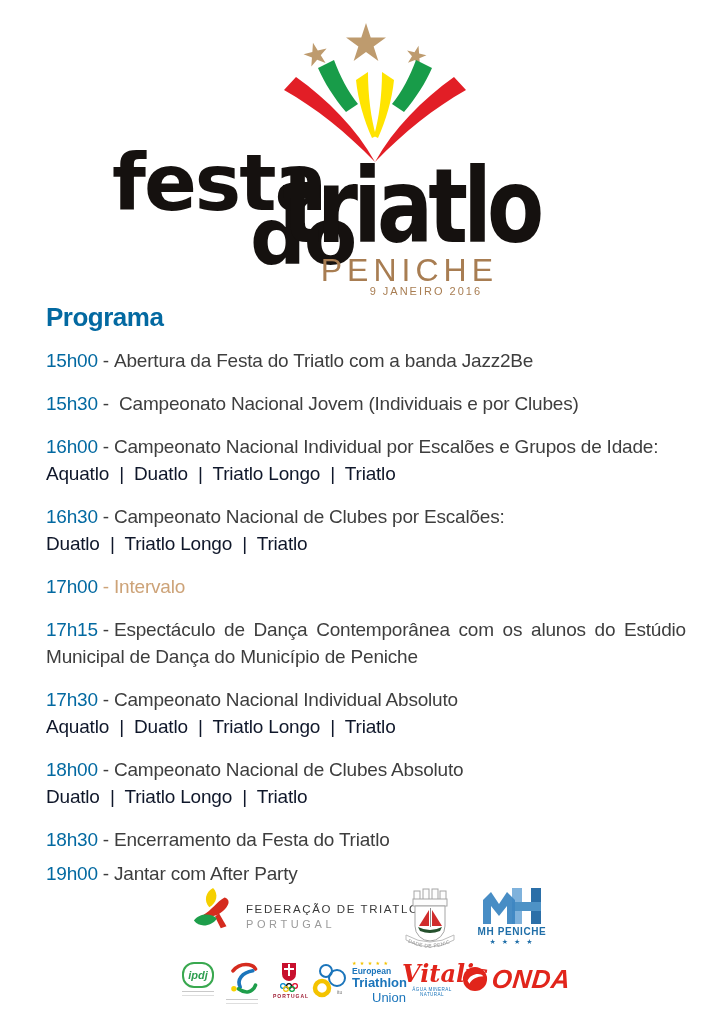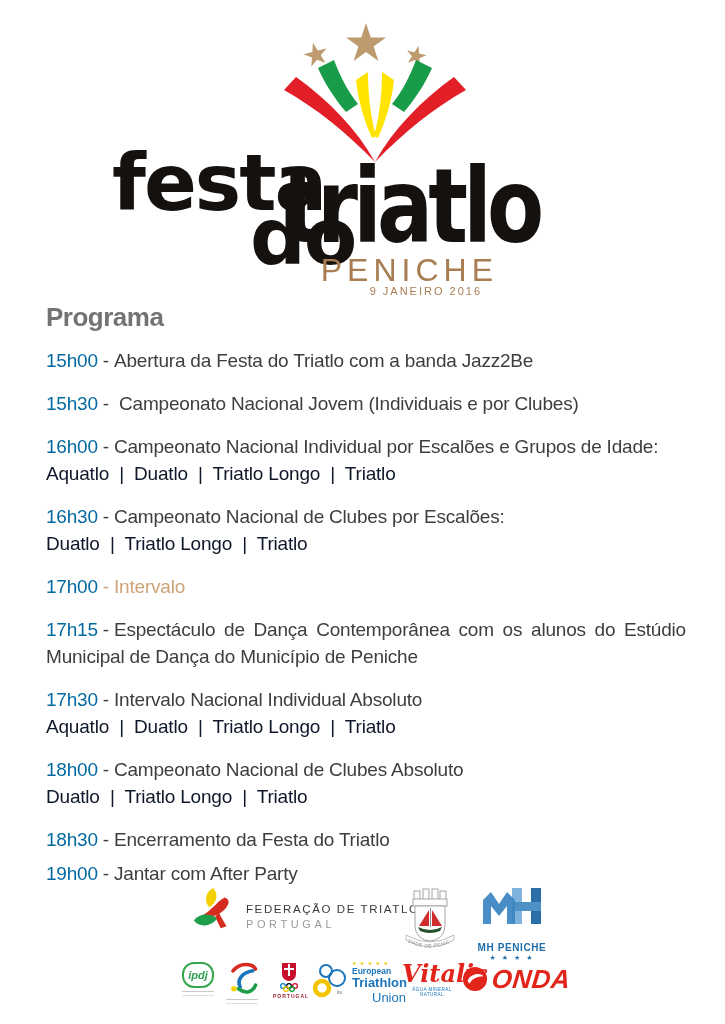--- a/index.html
+++ b/index.html
@@ -12,41 +12,41 @@
   .brand-festa{left:112px;top:144px;font-size:78px;letter-spacing:-2px;}
   .brand-do{left:250px;top:198px;font-size:78px;letter-spacing:-2px;}
   .brand-triatlo{left:282px;top:154px;font-size:104px;letter-spacing:-6px;transform:scaleX(0.80);transform-origin:left top;}
   .brand-place{position:absolute;left:288px;top:252px;width:210px;text-align:right;font-size:32px;
                letter-spacing:5px;color:#A87D52;font-weight:400;}
   .brand-date{position:absolute;left:272px;top:285px;width:210px;text-align:right;font-size:11px;
               letter-spacing:2px;color:#A87D52;font-weight:400;}
 
   
   .program{position:absolute;left:46px;top:302px;width:640px;}
-  .program h2{margin:0 0 14px 0;font-size:26px;font-weight:700;color:#737373;letter-spacing:-0.5px;}
+  .program h2{margin:0 0 14px 0;font-size:26px;font-weight:700;color:#0369a1;letter-spacing:-0.5px;}
   .entry{margin:0 0 16px 0;font-size:19px;line-height:27px;color:#3E3E3E;letter-spacing:-0.2px;white-space:nowrap;}
   .entry .time{color:#0369a1;}
   .entry .dash{margin:0 5px;}
   .entry .desc{white-space:pre-wrap;}
   .entry .sub{display:block;color:#0f172a;white-space:pre-wrap;}
   .entry.wrap{white-space:normal;text-align:justify;}
   .entry.wrap .desc{white-space:normal;}
   .entry.highlight,.entry.highlight .dash,.entry.highlight .desc{color:#CDA378;}
   .entry.tight{margin-bottom:7px;}
 
   
   .sponsor{position:absolute;}
   .ftp{left:192px;top:886px;display:flex;align-items:flex-end;gap:8px;}
   .ftp-text{padding-bottom:6px;}
   .ftp-name{font-size:11.5px;letter-spacing:1.6px;color:#3A3A3A;font-weight:400;text-align:center;}
   .ftp-country{font-size:11px;letter-spacing:3.6px;color:#9A9A9A;margin-top:3px;}
 
   .crest{left:400px;top:883px;}
   .mh{left:474px;top:888px;width:76px;text-align:center;}
-  .mh-label{font-size:10px;font-weight:700;color:#1F6EA8;letter-spacing:0.6px;margin-top:16px;}
+  .mh-label{font-size:10px;font-weight:700;color:#1F6EA8;letter-spacing:0.6px;margin-top:0;}
   .mh-stars{font-size:7px;color:#1F6EA8;letter-spacing:2px;margin-top:1px;}
 
   .ipdj{left:178px;top:962px;width:40px;text-align:center;}
   .ipdj-box{width:28px;height:22px;margin:0 auto;border:2px solid #39A84F;border-radius:12px;
             display:flex;align-items:center;justify-content:center;}
   .ipdj-word{font-size:11px;font-weight:700;font-style:italic;color:#2E9E4F;}
   .caption-bar{width:32px;margin:3px auto 0 auto;border-top:1px solid #C9C9C9;border-bottom:1px solid #DEDEDE;height:3px;}
   .cdp{left:221px;top:960px;width:42px;text-align:center;}
   .cop{left:273px;top:962px;width:32px;text-align:center;}
   .cop-label{font-size:5px;font-weight:700;color:#9E1B32;letter-spacing:1px;margin-top:1px;}
@@ -98,21 +98,21 @@
     <p class="entry"><span class="time">15h30</span><span class="dash">-</span><span class="desc"> Campeonato Nacional Jovem (Individuais e por Clubes)</span></p>
 
     <p class="entry"><span class="time">16h00</span><span class="dash">-</span><span class="desc">Campeonato Nacional Individual por Escalões e Grupos de Idade:</span><span class="sub">Aquatlo  |  Duatlo  |  Triatlo Longo  |  Triatlo</span></p>
 
     <p class="entry"><span class="time">16h30</span><span class="dash">-</span><span class="desc">Campeonato Nacional de Clubes por Escalões:</span><span class="sub">Duatlo  |  Triatlo Longo  |  Triatlo</span></p>
 
     <p class="entry highlight"><span class="time">17h00</span><span class="dash">-</span><span class="desc">Intervalo</span></p>
 
     <p class="entry wrap"><span class="time">17h15</span><span class="dash">-</span><span class="desc">Espectáculo de Dança Contemporânea com os alunos do Estúdio Municipal de Dança do Município de Peniche</span></p>
 
-    <p class="entry"><span class="time">17h30</span><span class="dash">-</span><span class="desc">Intervalo Nacional Individual Absoluto</span><span class="sub">Aquatlo  |  Duatlo  |  Triatlo Longo  |  Triatlo</span></p>
+    <p class="entry"><span class="time">17h30</span><span class="dash">-</span><span class="desc">Campeonato Nacional Individual Absoluto</span><span class="sub">Aquatlo  |  Duatlo  |  Triatlo Longo  |  Triatlo</span></p>
 
     <p class="entry"><span class="time">18h00</span><span class="dash">-</span><span class="desc">Campeonato Nacional de Clubes Absoluto</span><span class="sub">Duatlo  |  Triatlo Longo  |  Triatlo</span></p>
 
     <p class="entry tight"><span class="time">18h30</span><span class="dash">-</span><span class="desc">Encerramento da Festa do Triatlo</span></p>
 
     <p class="entry"><span class="time">19h00</span><span class="dash">-</span><span class="desc">Jantar com After Party</span></p>
   </div>
 
   <div class="sponsor ftp">
     <svg width="46" height="50" viewBox="0 0 48 52">

